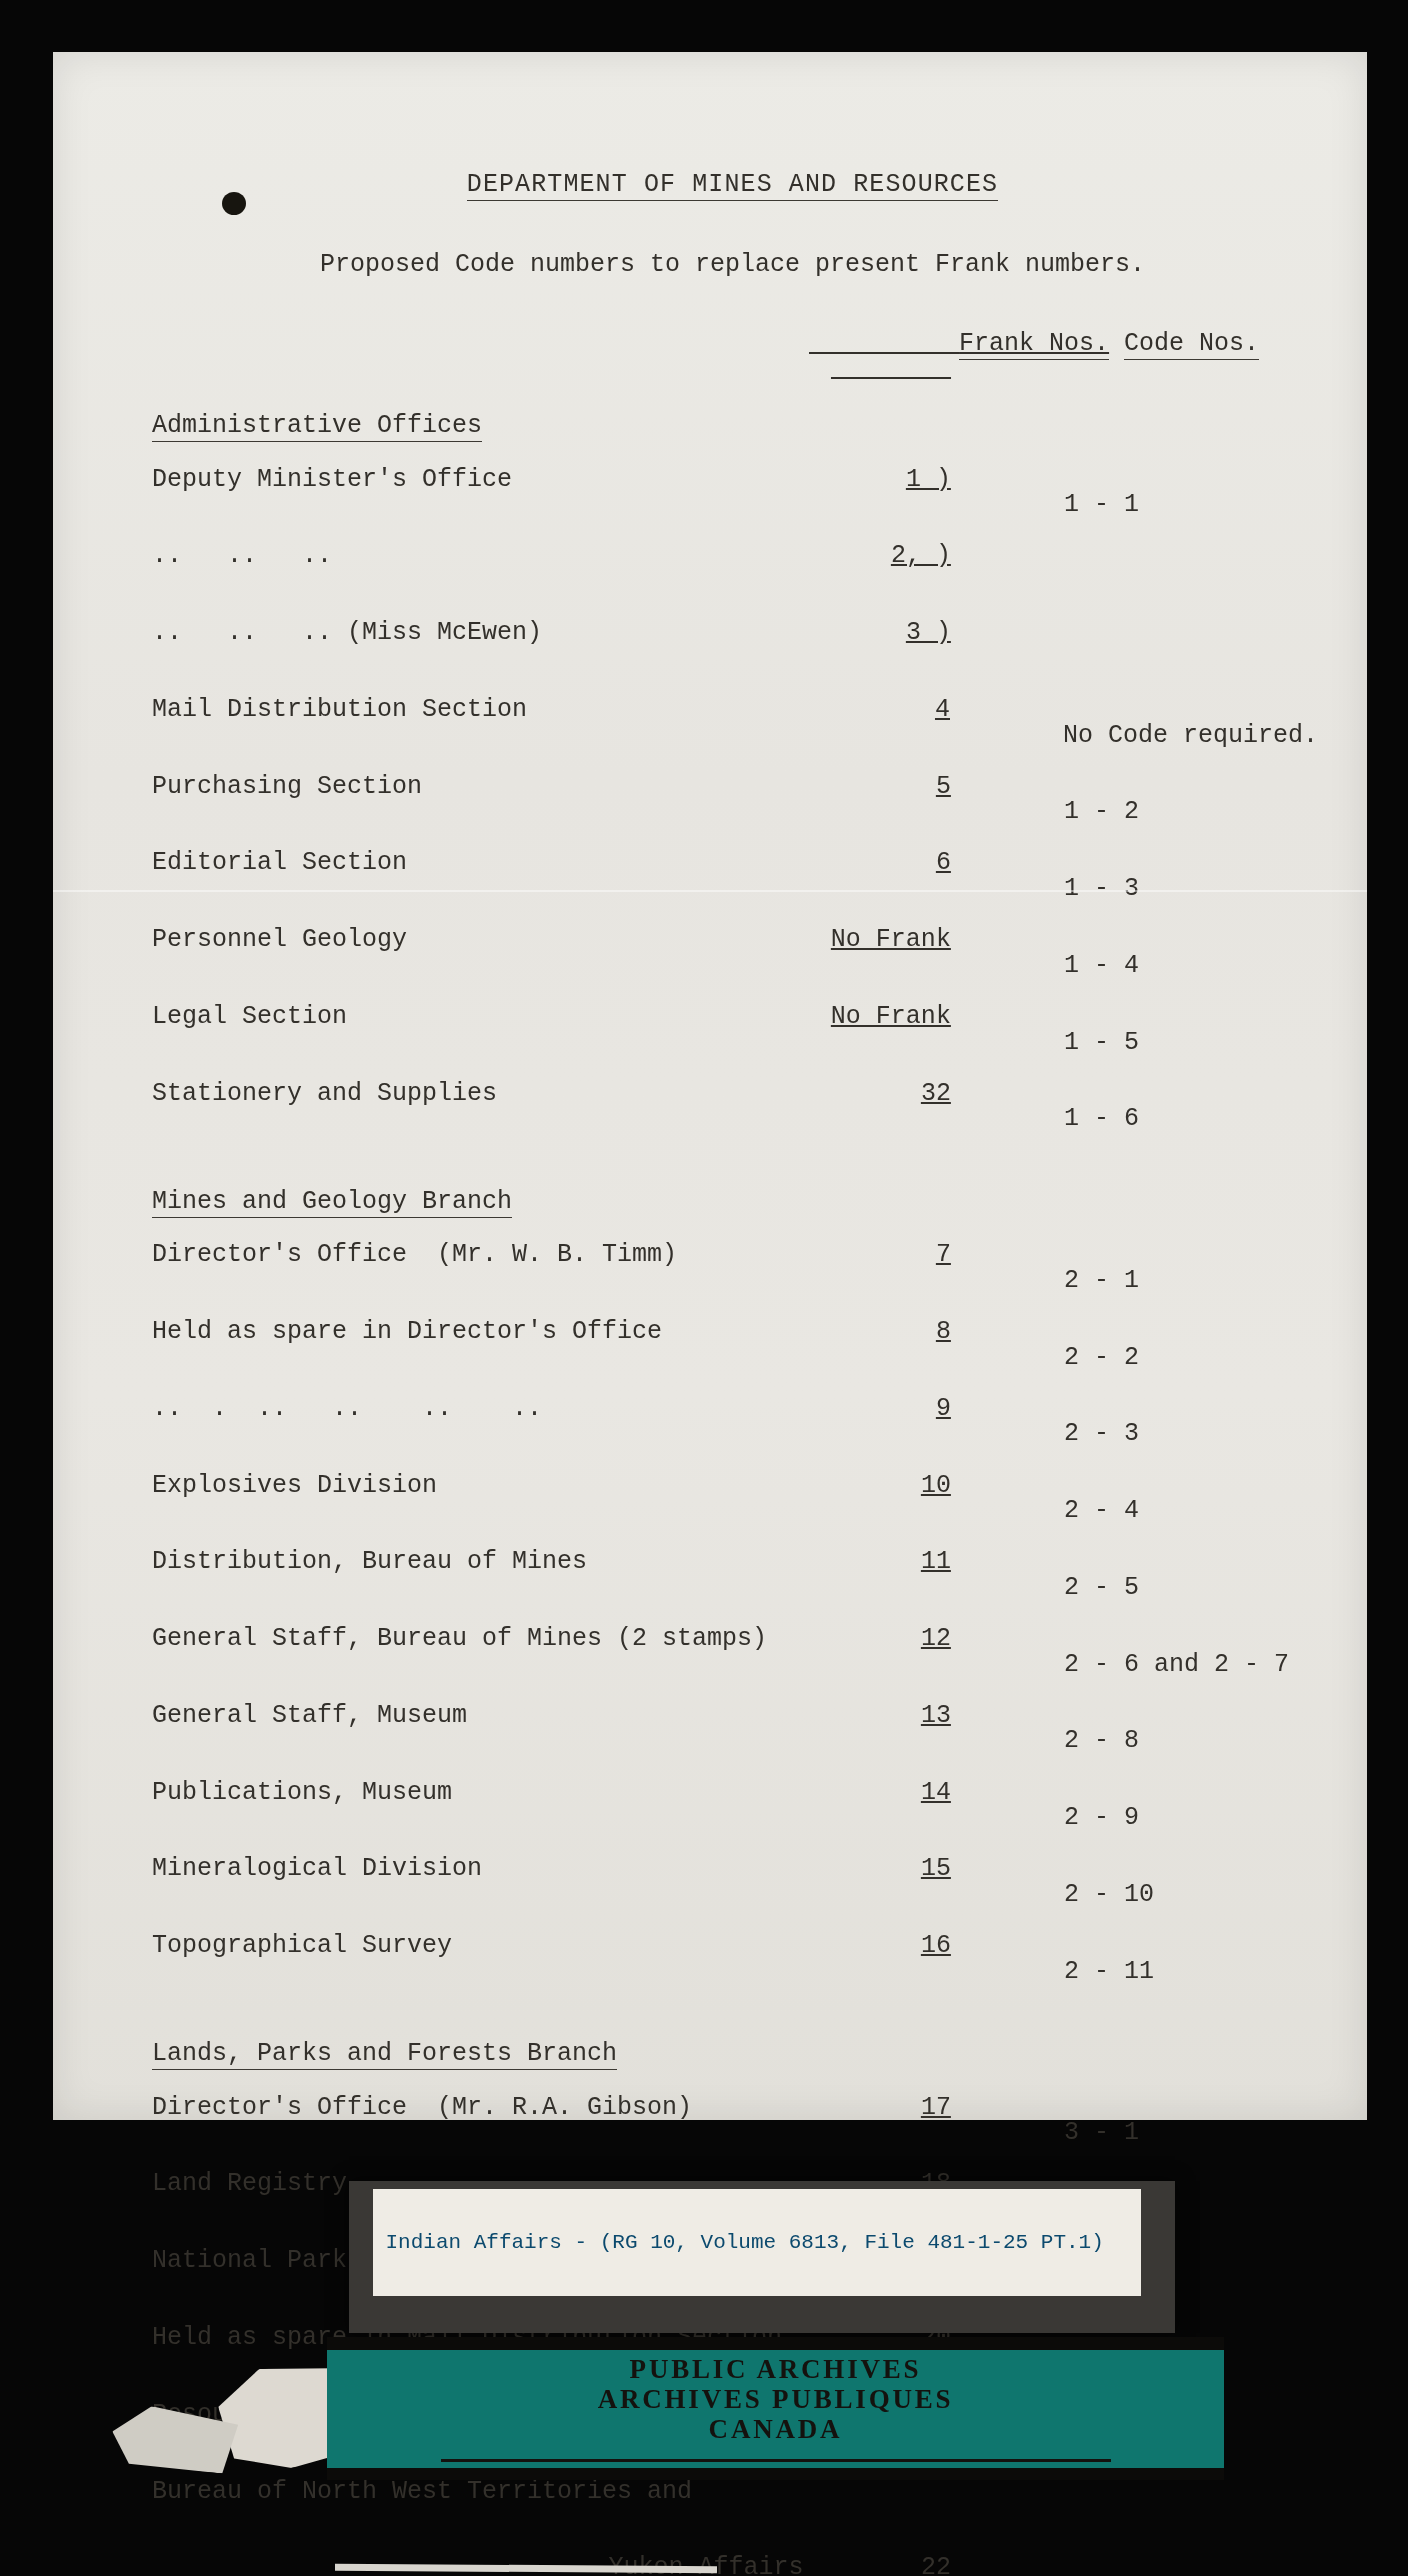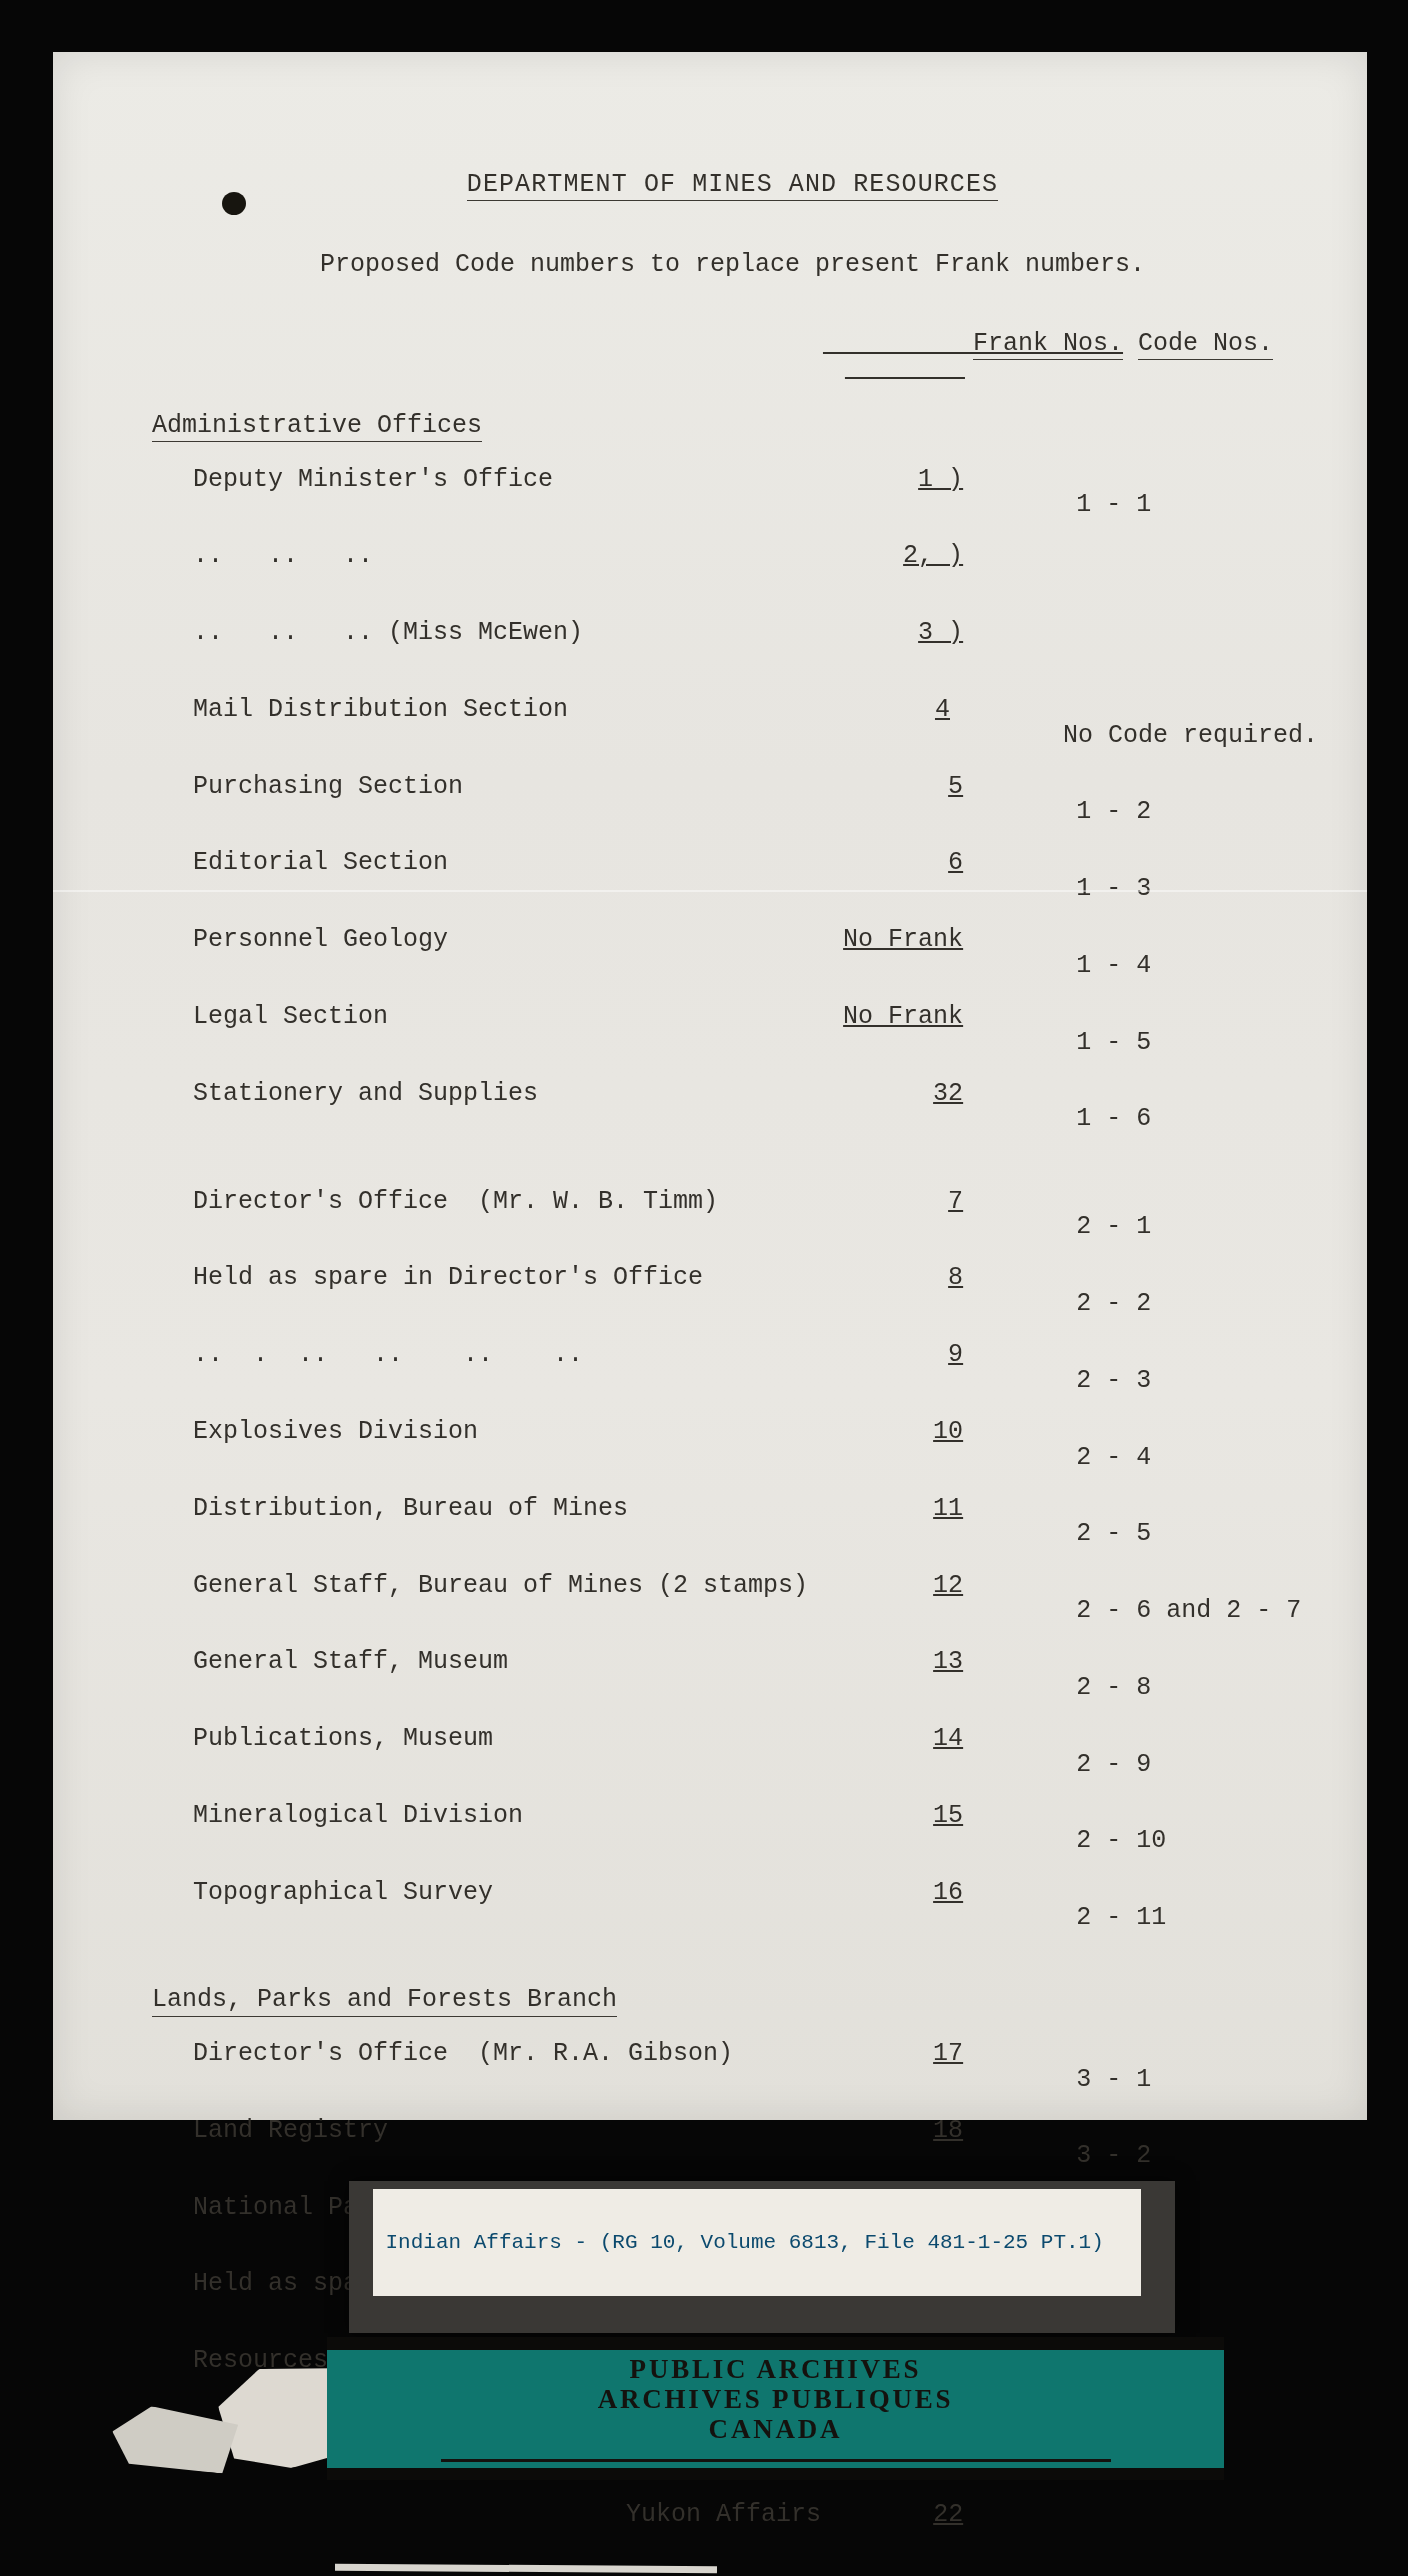--- a/index.html
+++ b/index.html
@@ -41,21 +41,21 @@
   }
 
   .content { padding: 120px 54px 0 99px; }
 
   .underlined { border-bottom: 1.7px solid #3c3933; padding-bottom: 1.1px; }
 
   .title-row { text-align: center; letter-spacing: 1.1px; }
   .subtitle-row { text-align: center; margin-top: 54px; }
 
   .row { display: flex; white-space: pre; }
-  .col-label { width: 659px; overflow: visible; margin-left: 41px; }
+  .col-label { width: 659px; overflow: visible; }
   .col-label.align-right { text-align: right; padding-right: 5.7px; }
   .col-frank { width: 142px; text-align: right; text-decoration: underline; }
   .col-code  { width: 363px; padding-left: 23px; }
 
   .header-row { margin-top: 28px; }
 
   .doc-section { margin-top: 31px; }
   .section-heading { font-weight: normal; font-size: 25px; margin: 0 0 28px 0; }
 
   
@@ -233,20 +233,23 @@
     <div class="col-label">Stationery and Supplies</div>
     <div class="col-frank">32</div>
     <div class="col-code">
       <span>1 - 6</span>
     </div>
   </div>
 </div>
   </section>
 
   <section class="doc-section">
+    <h2 class="section-heading">
+      <span class="underlined">Mines and Geology Branch</span>
+    </h2>
     <div class="rows">
   <div class="row">
     <div class="col-label">Director's Office  (Mr. W. B. Timm)</div>
     <div class="col-frank">7</div>
     <div class="col-code">
       <span>2 - 1</span>
     </div>
   </div>
 
   <div class="row">

